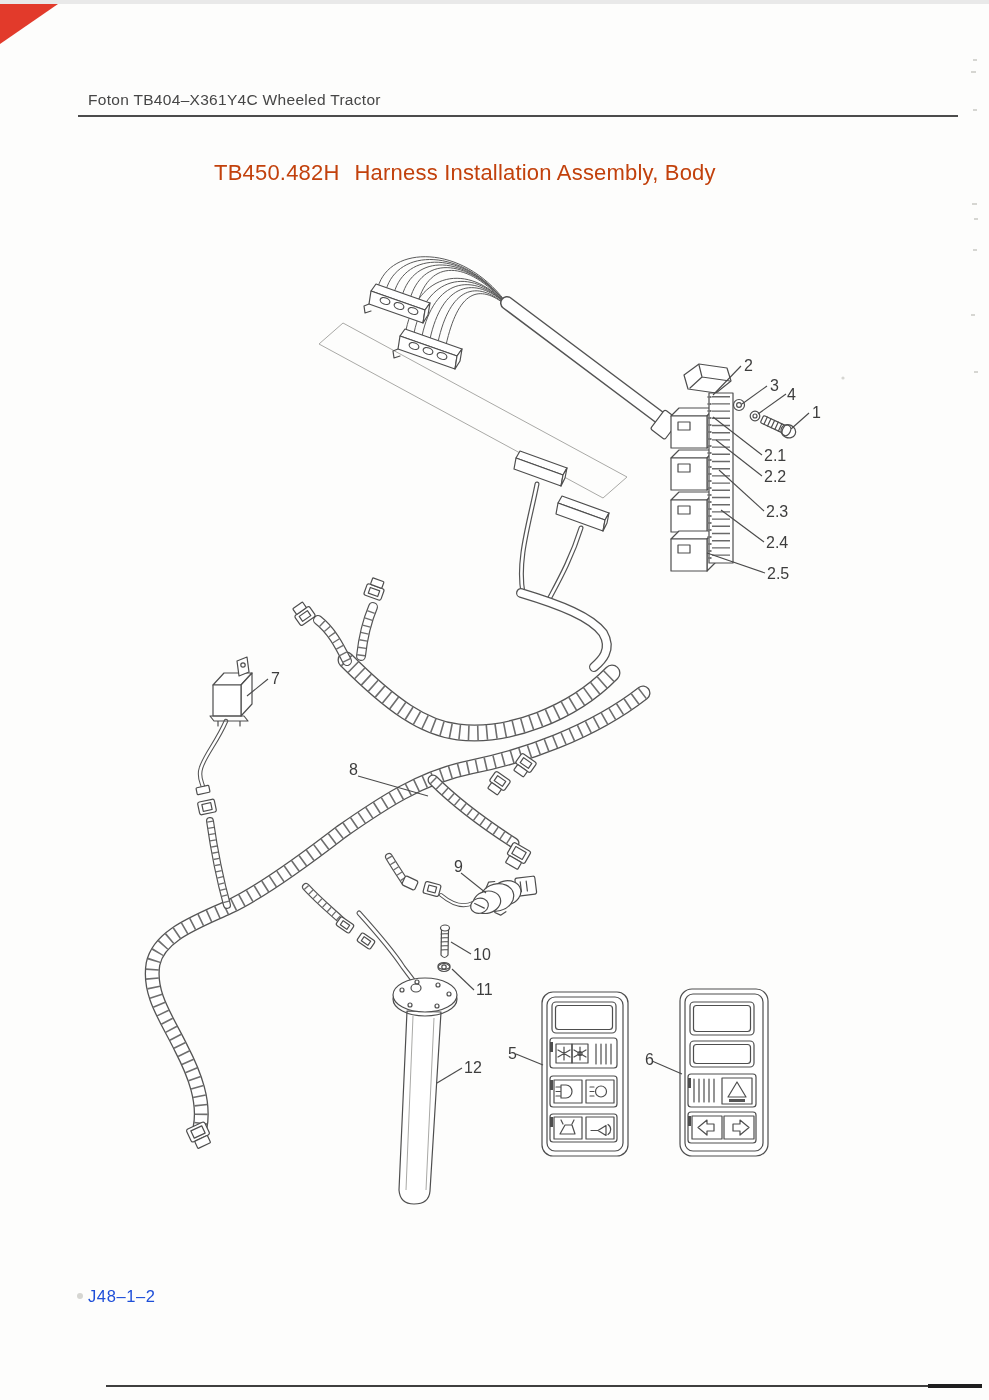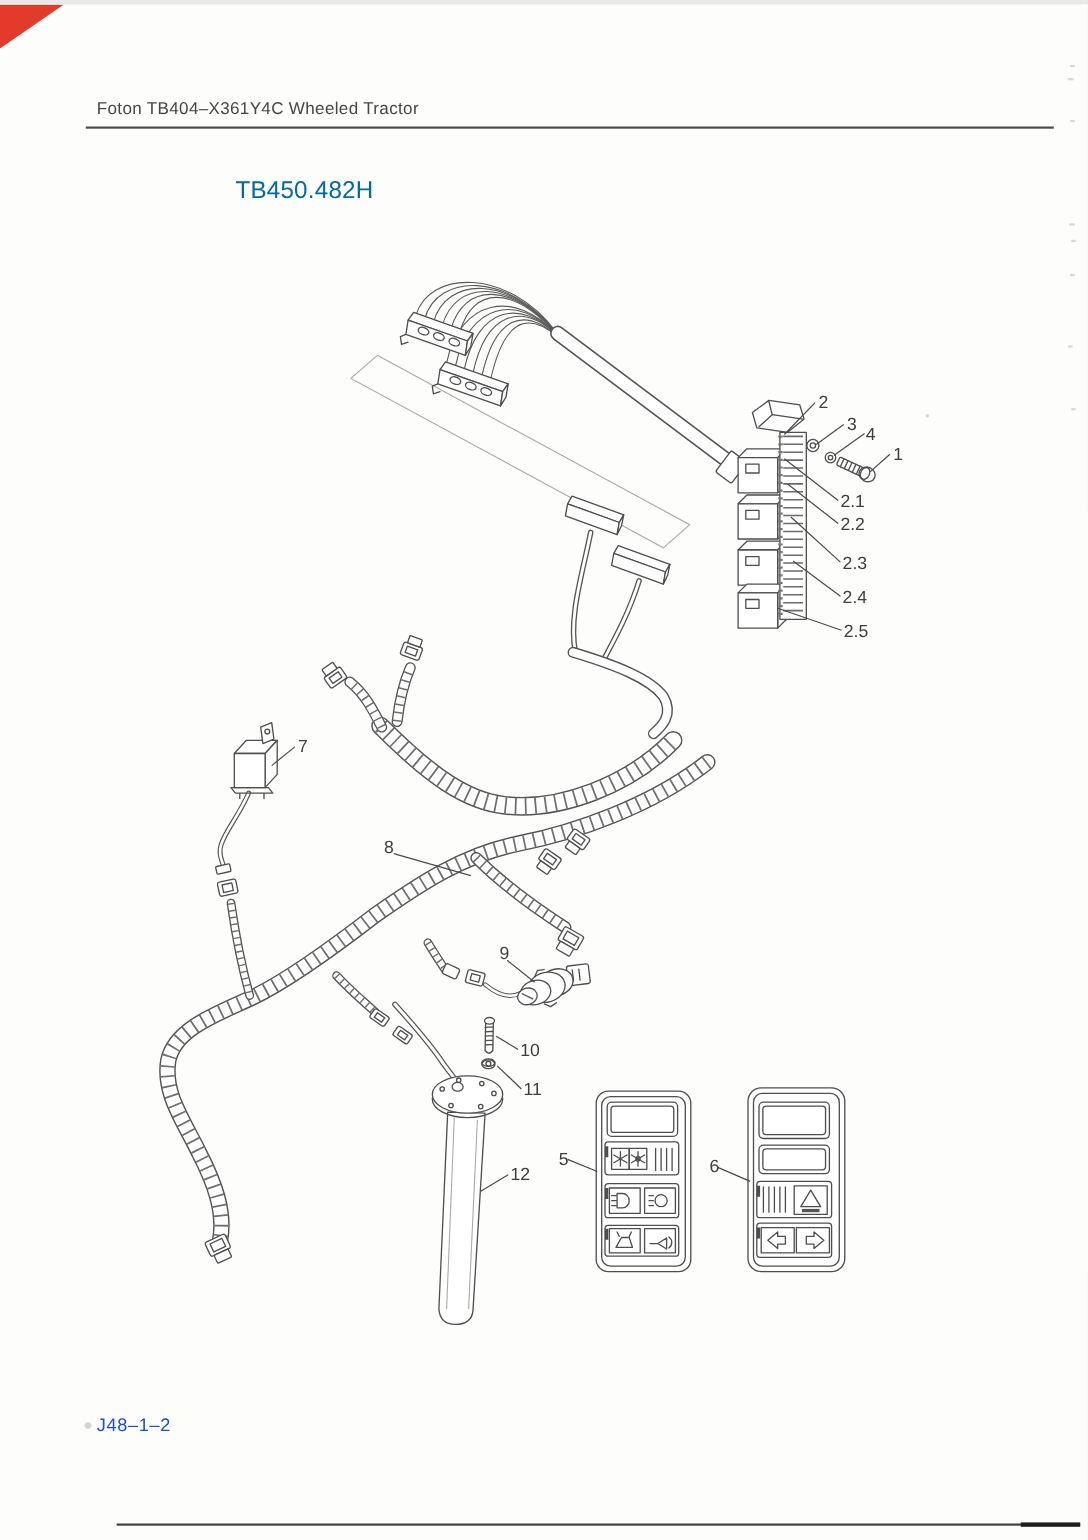--- a/index.html
+++ b/index.html
@@ -15,21 +15,21 @@
   .header-text {
     position:absolute; left:88px; top:87px; font-size:15.5px;
     letter-spacing:.3px; color:#464646;
   }
   .header-rule {
     position:absolute; left:78px; top:111px; width:880px; height:2px;
     background:#4c4c4c;
   }
   .page-title {
     position:absolute; left:214px; top:156px; font-size:22px; font-weight:400;
-    color:#0369a1; letter-spacing:.2px; display:flex; gap:15px; margin:0;
+    color:#c2410c; letter-spacing:.2px; display:flex; gap:15px; margin:0;
   }
   .footer-code {
     position:absolute; left:88px; top:1283px; font-size:16.5px;
     letter-spacing:.6px; color:#1d4ed8;
   }
   .bottom-line   { position:absolute; left:106px; top:1381px; width:876px; height:2.4px; background:#3f3f3f; }
   .bottom-line-r { position:absolute; left:928px; top:1379.5px; width:54px; height:4.5px; background:#1e1e1e; }
   svg.diagram { position:absolute; left:0; top:0; }
 
   
@@ -51,20 +51,21 @@
 
 <div class="page">
 
   <div class="corner-tri"></div>
 
   <div class="header-text">Foton TB404–X361Y4C Wheeled Tractor</div>
   <div class="header-rule"></div>
 
   <h1 class="page-title">
       <span>TB450.482H</span>
+      <span>Harness Installation Assembly, Body</span>
     </h1>
 
   <svg class="diagram" width="989" height="1400" viewBox="0 0 989 1400">
 
     <g>
       <path class="phantom" d="M343,319 L627,473 L603,494 L319,340 Z"></path>
     </g>
 
     <g>
       <path class="thin" d="M378,283 C390,241 462,240 505,297"></path>

